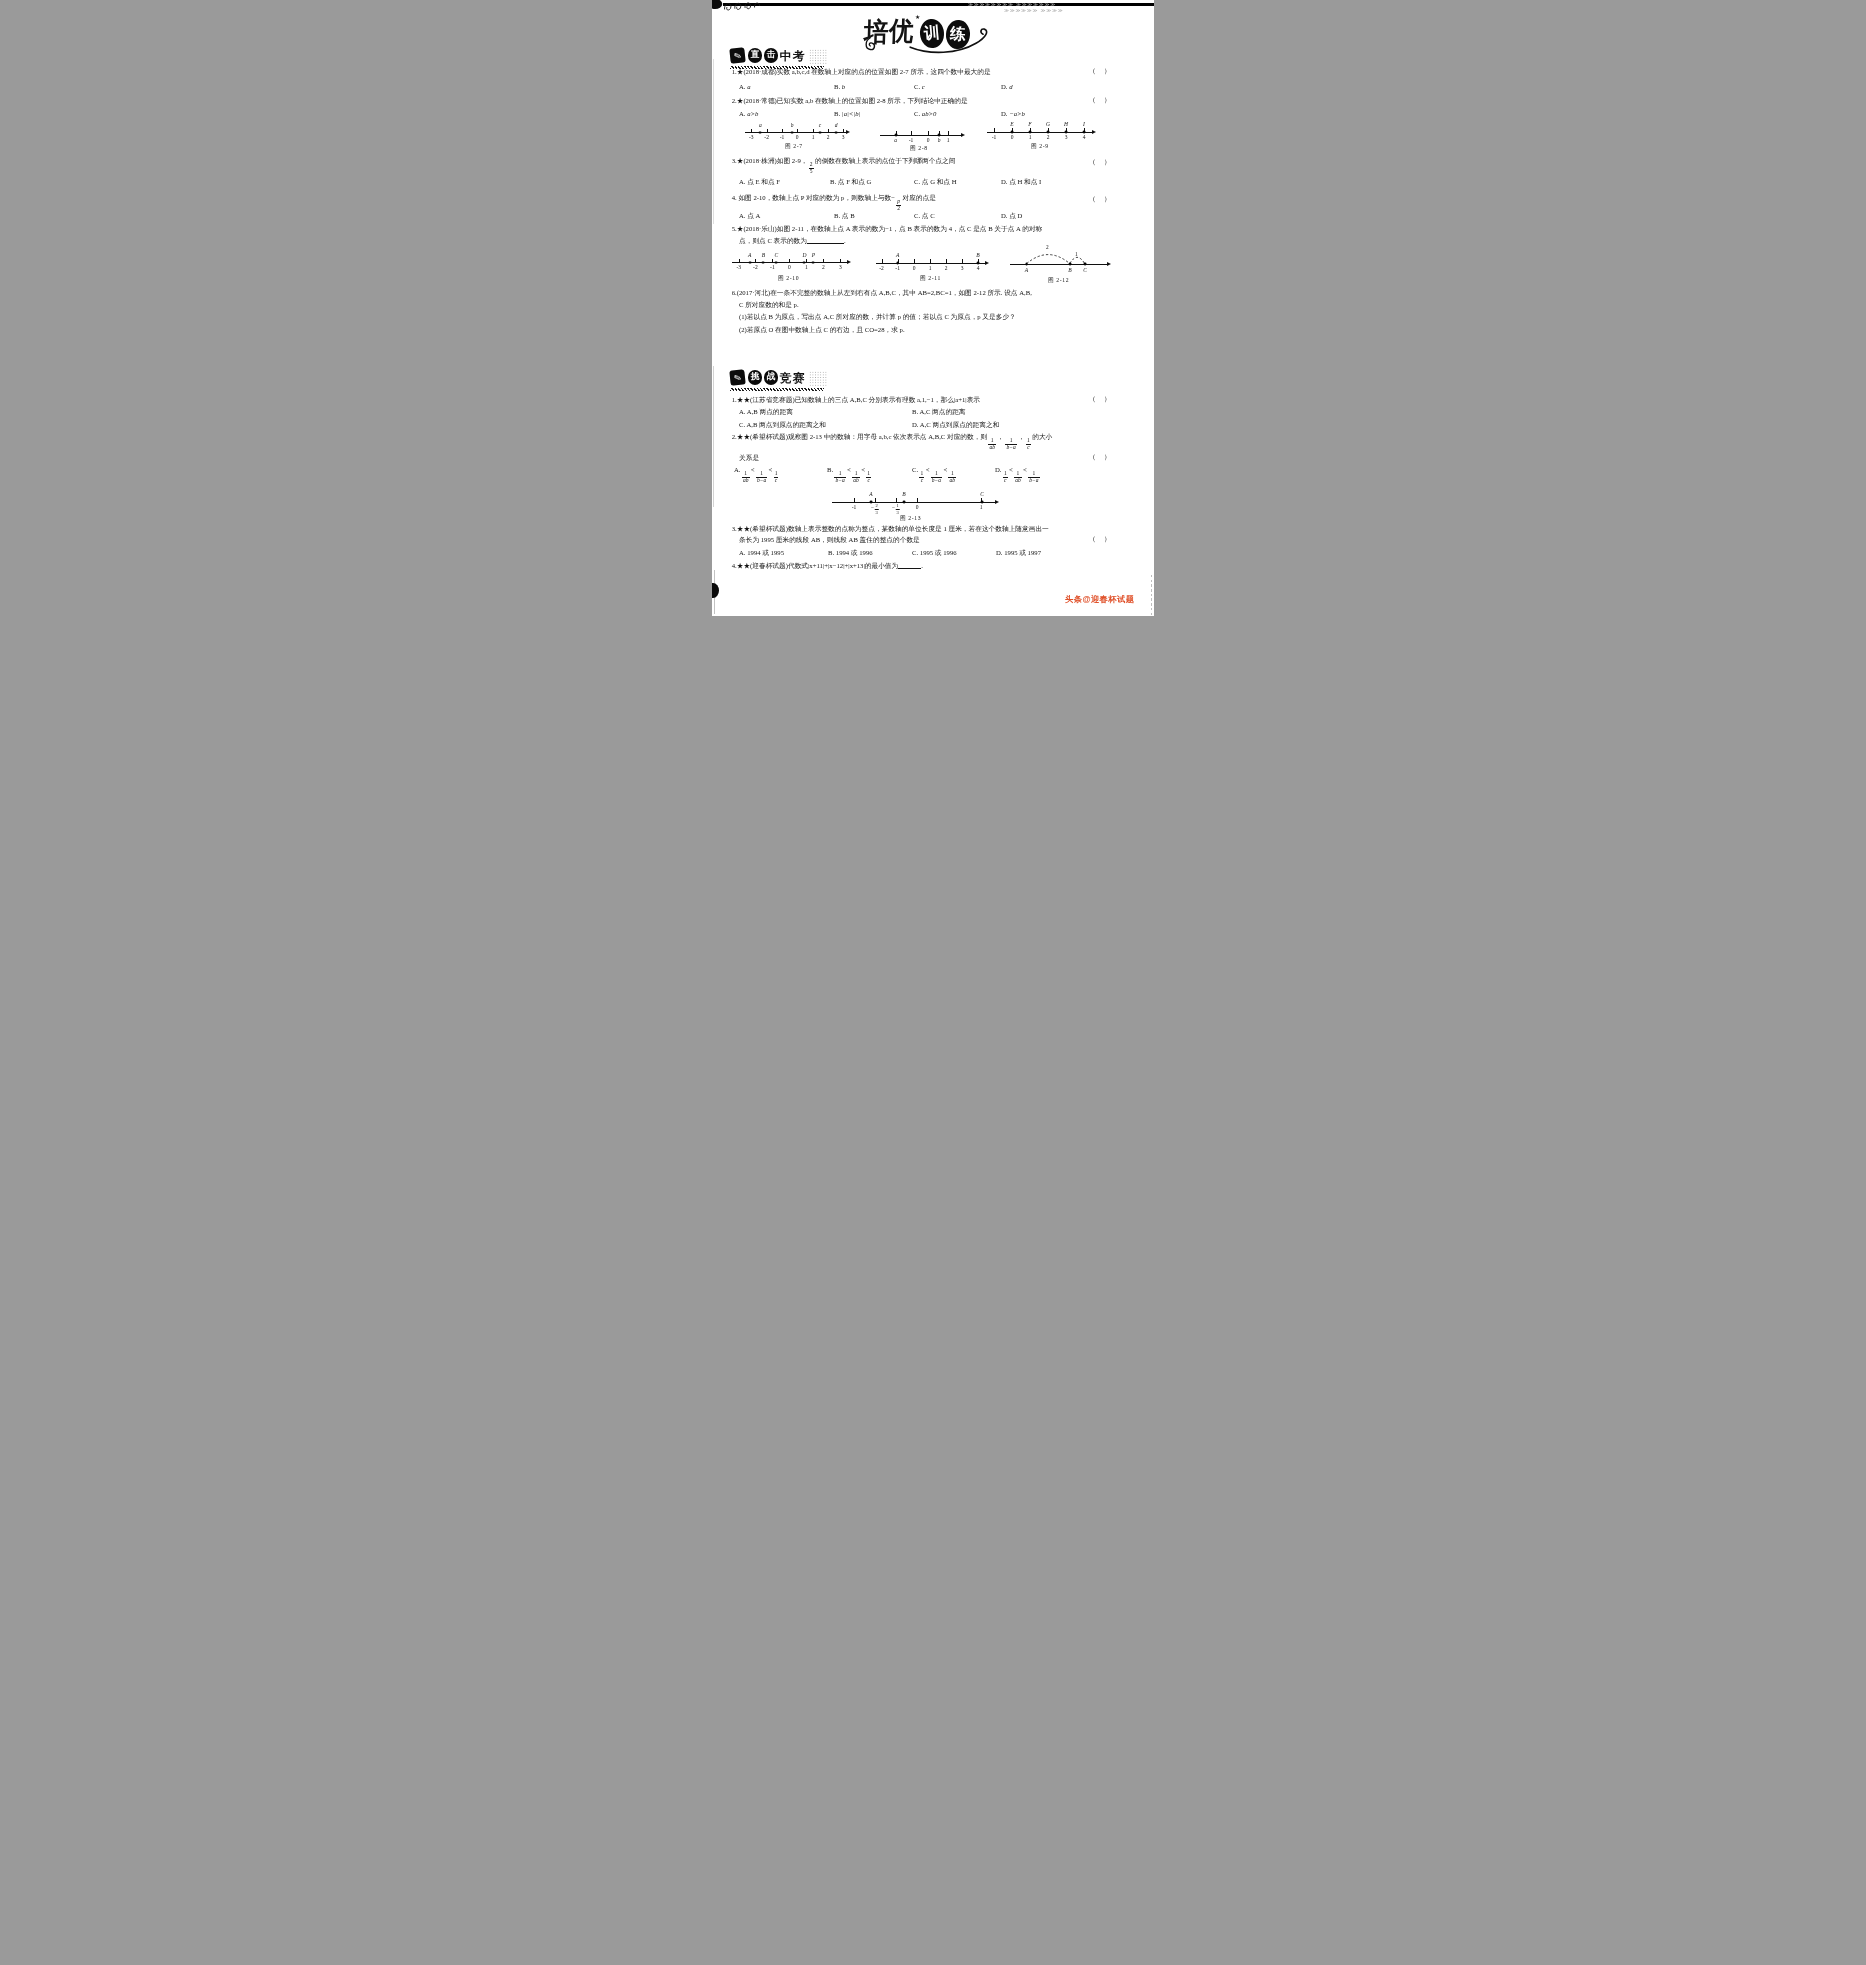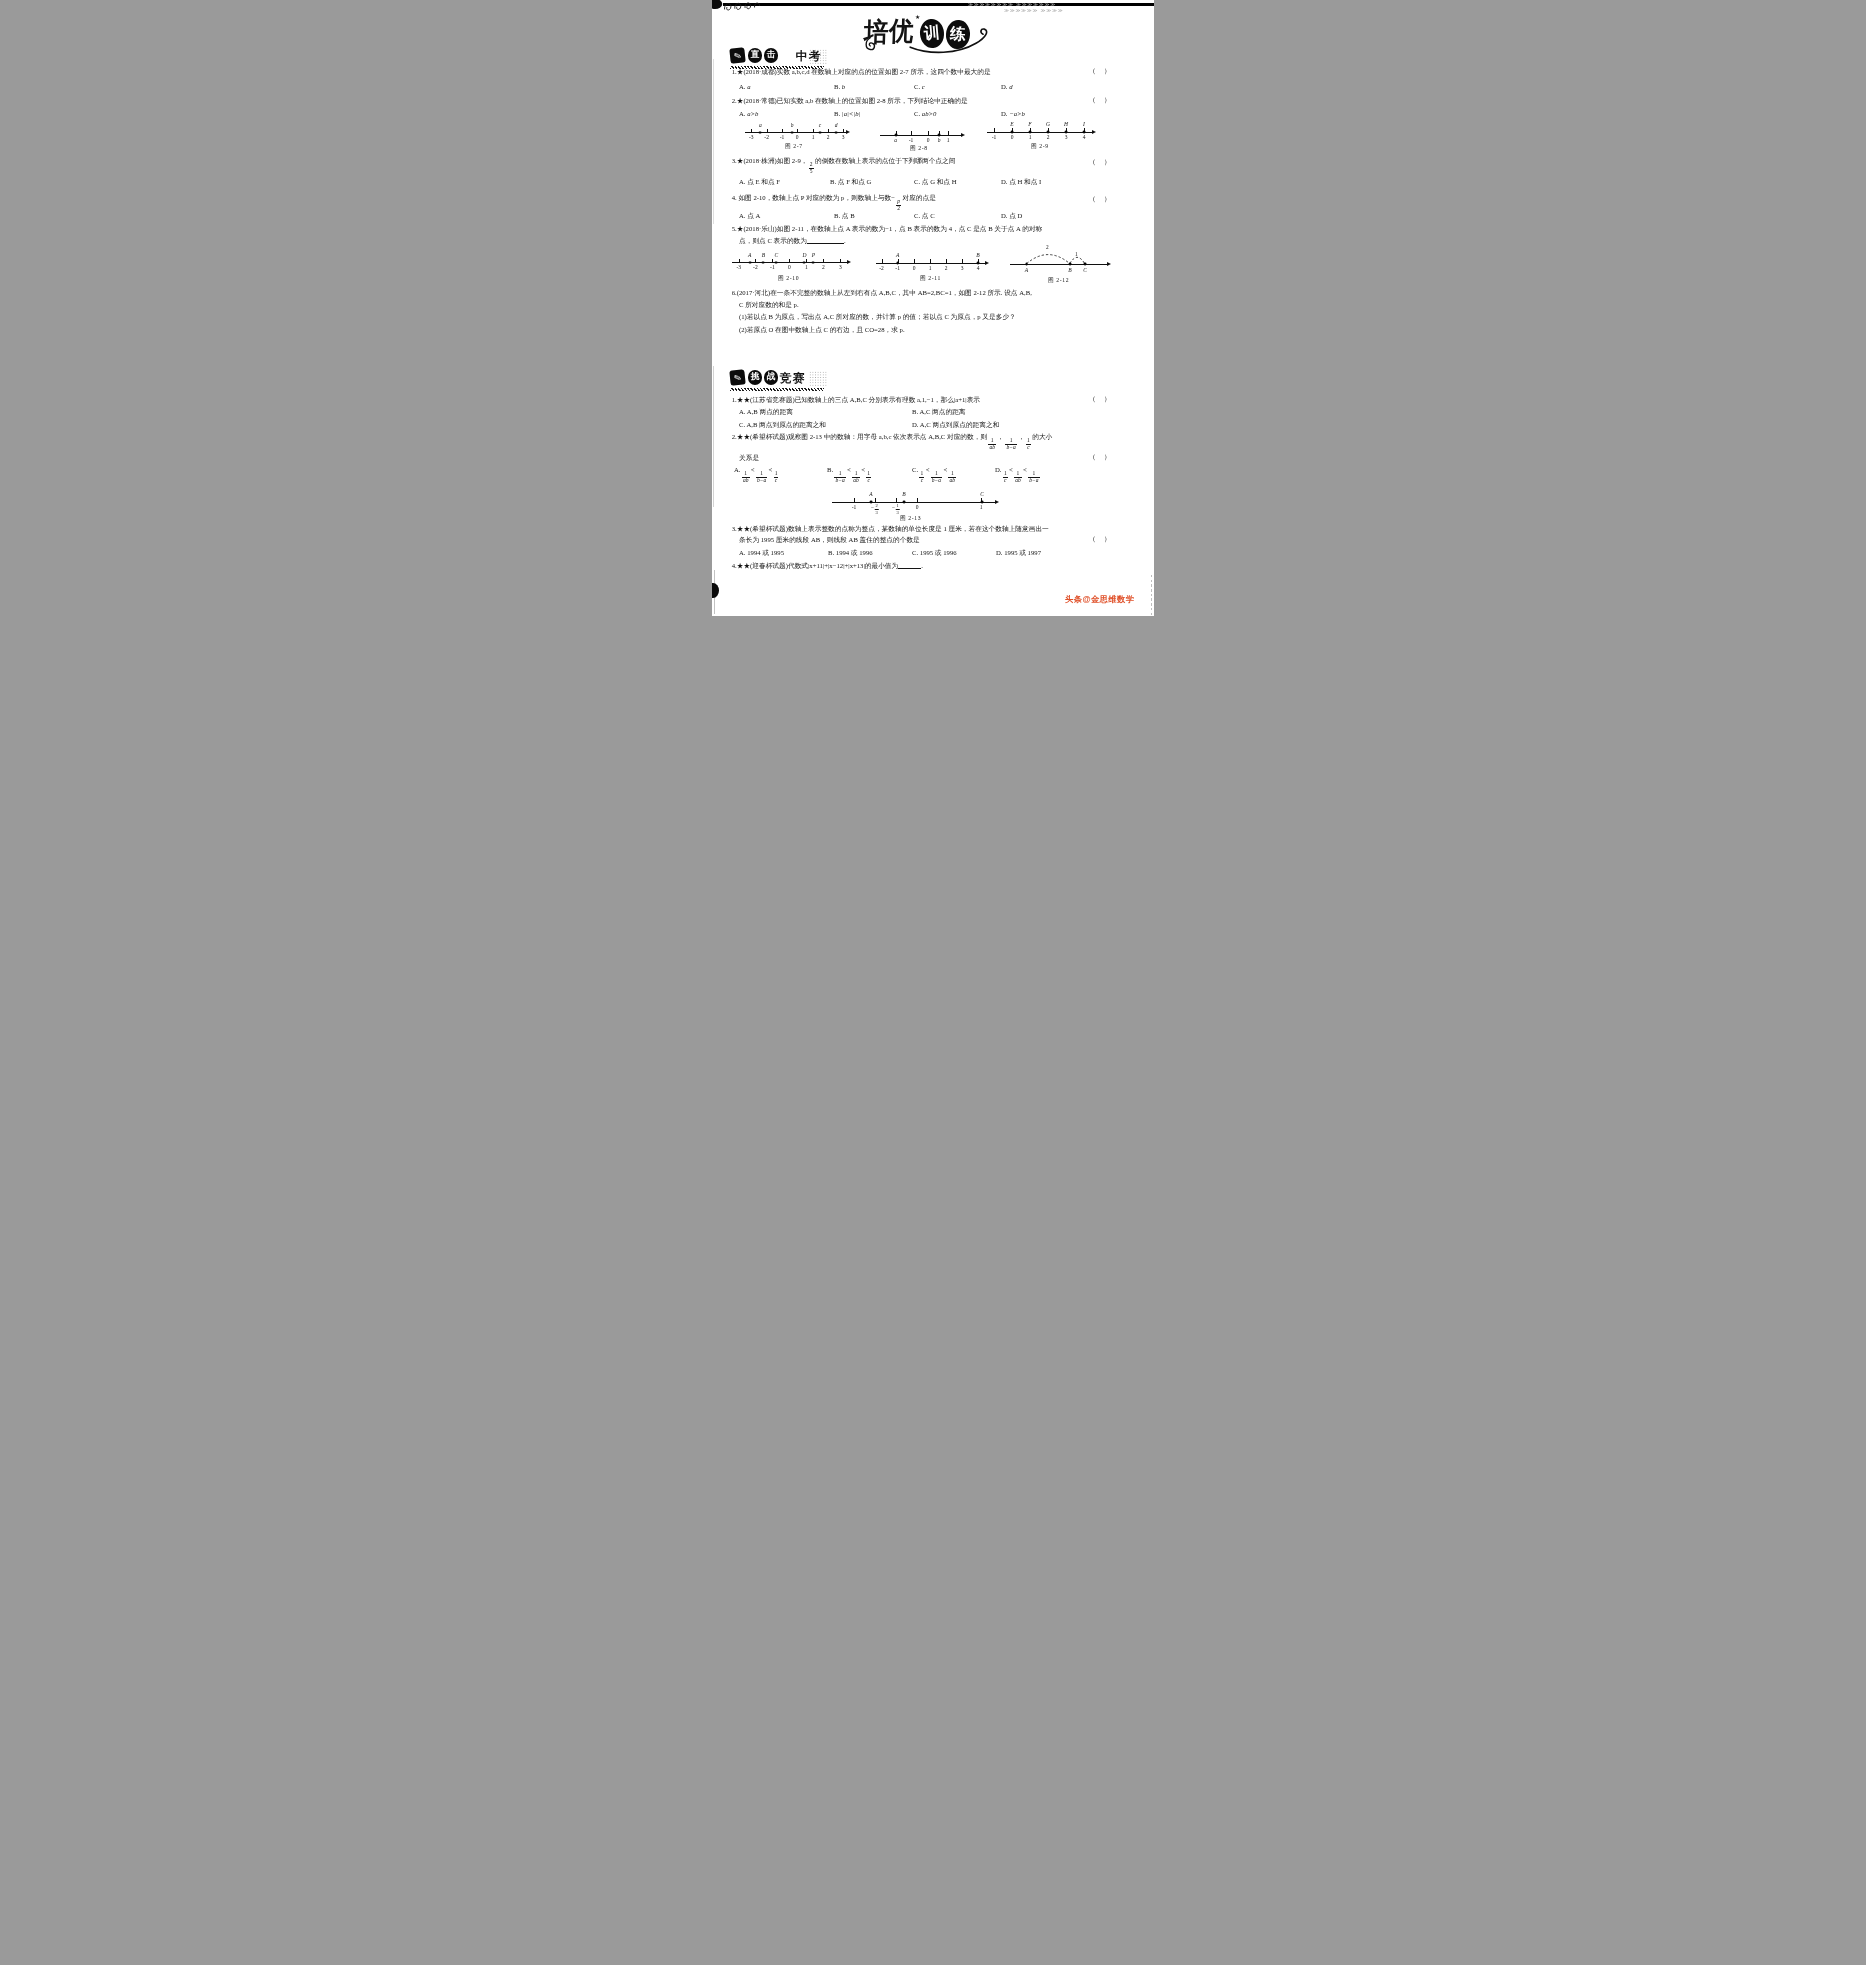--- a/index.html
+++ b/index.html
@@ -86,21 +86,21 @@
   <div class="hdr" style="left:17.7px;top:47px;">
     <div class="hicon">
         <span>✎</span>
       </div>
     <div class="hb" style="left:18px;">
         <span>直</span>
       </div>
     <div class="hb" style="left:34px;">
         <span>击</span>
       </div>
-    <span class="ht" style="left:66px;font-family:Liberation Mono, monospace;">中考</span>
+    <span class="ht" style="left:50px;font-family:Liberation Mono, monospace;">中考</span>
     <div class="hdots" style="left:79px;top:2.4px;"></div>
     <div class="hline" style="left:0.8px;top:18.5px;width:94px;"></div>
   </div>
 
   <div class="line" style="left:19.7px;top:67px;">1.★(2018·成都)实数 a,b,c,d 在数轴上对应的点的位置如图 2-7 所示，这四个数中最大的是</div>
   <span class="bracket" style="left:377px;top:67px;">（　）</span>
   <span class="opt" style="left:27px;top:83px;"><span>A.</span> <i>a</i></span>
   <span class="opt" style="left:122px;top:83px;"><span>B.</span> <i>b</i></span>
   <span class="opt" style="left:202px;top:83px;"><span>C.</span> <i>c</i></span>
   <span class="opt" style="left:289px;top:83px;"><span>D.</span> <i>d</i></span>
@@ -402,16 +402,16 @@
   <span class="bracket" style="left:377px;top:535px;">（　）</span>
   <span class="opt" style="left:27px;top:549px;"><span>A.</span> <span>1994 或 1995</span></span>
   <span class="opt" style="left:116px;top:549px;"><span>B.</span> <span>1994 或 1996</span></span>
   <span class="opt" style="left:200px;top:549px;"><span>C.</span> <span>1995 或 1996</span></span>
   <span class="opt" style="left:284px;top:549px;"><span>D.</span> <span>1995 或 1997</span></span>
 
   <div class="line" style="left:19.7px;top:561px;">
     <span>4.★★(迎春杯试题)代数式|x+11|+|x−12|+|x+13|的最小值为</span><span class="blank" style="width:23px;"></span><span>.</span>
   </div>
 
-  <span class="wm" style="left:353px;top:594px;color:#e0512a;">头条@金思维数学</span>
+  <span class="wm" style="left:353px;top:594px;color:#e0512a;">头条@迎春杯试题</span>
 
 </div>
 
 
 </body></html>

